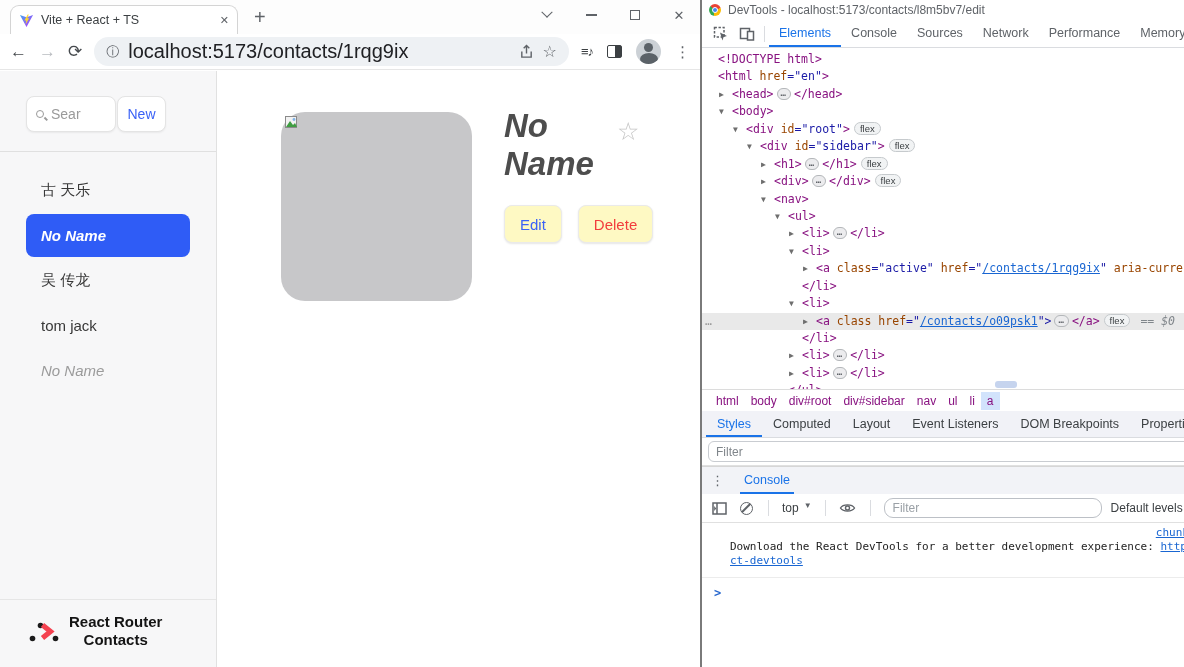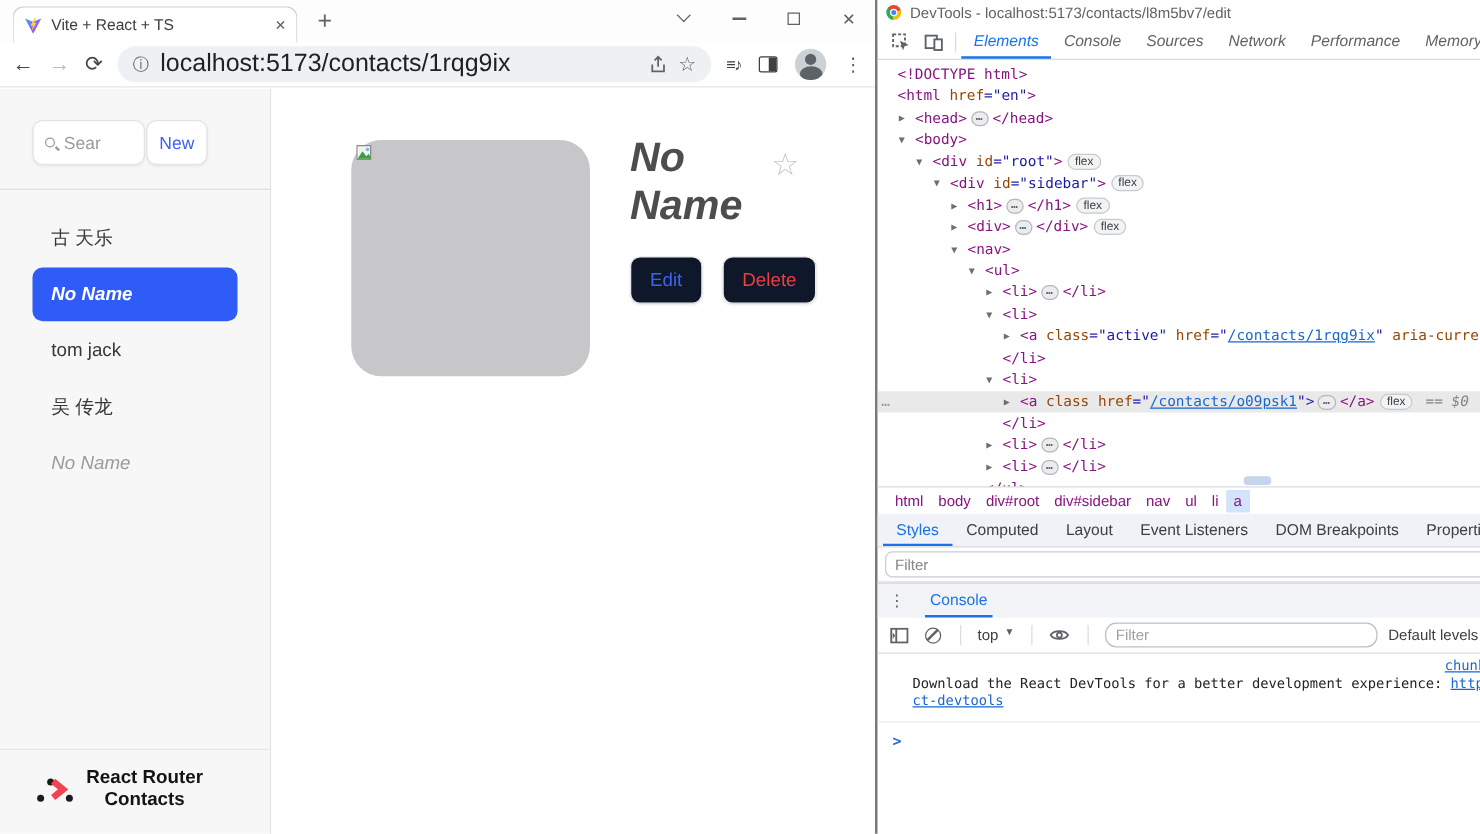--- a/index.html
+++ b/index.html
@@ -65,39 +65,39 @@
     display:flex; align-items:center; gap:9px; font-size:15px; font-weight:700; line-height:1.25; color:#141414;text-align:center; }
 
   .main { flex:1; background:#fff; position:relative; overflow:hidden; }
   .big-avatar { position:absolute; left:64px; top:41px; width:191px; height:189px; background:#c7c7c9;
     border-radius:24px; }
   .broken-img { position:absolute; left:4px; top:4px; }
   .detail-name { position:absolute; left:287px; top:36px; width:135px; font-size:33px; font-weight:700;
     font-style:italic; color:#4d4d4d; line-height:1.16; }
   .fav-star { position:absolute; left:400px; top:46px; font-size:25px; color:#c6c6c6; }
   .detail-btns { position:absolute; left:287px; top:134px; display:flex; gap:16px; }
-  .act-btn { height:38px; padding:0 15px; background:#0f172a; border:1px solid #eaeaea; border-radius:8px;
+  .act-btn { height:38px; padding:0 15px; background:#fef9c3; border:1px solid #eaeaea; border-radius:8px;
     box-shadow:0 1px 2px rgba(0,0,0,.10); font-size:15px; font-weight:500;
     display:flex; align-items:center; }
   .act-btn.edit { color:#3b62f6; }
   .act-btn.delete { color:#f23d3d; }
 
   
   .devtools { position:absolute; left:700px; top:0; width:524px; height:667px; background:#fff;
     border-left:2px solid #7a7a7a; overflow:hidden; }
   .dt-titlebar { height:20px; display:flex; align-items:center; gap:7px; padding-left:7px;
     background:#fff; }
   .chrome-logo { width:12px; height:12px; border-radius:50%; position:relative; flex:none;
     background:conic-gradient(from -50deg,#ea4335 0 120deg,#fbbc05 120deg 240deg,#34a853 240deg 360deg); }
   .chrome-logo i { position:absolute; inset:3px; background:#4285f4; border:1px solid #fff; border-radius:50%; }
   .dt-title { font-size:12px; color:#5f6368; white-space:nowrap; }
   .dt-tabbar { height:28px; display:flex; align-items:center; border-bottom:1px solid #dadce0; padding-left:6px; }
   .dt-tool-ic { width:26px; height:24px; display:flex; align-items:center; justify-content:center; }
   .dt-sep { width:1px; height:16px; background:#dadce0; margin:0 4px; }
-  .dt-tab { font-size:12.5px; color:#5f6368; padding:0 10px; height:27px; line-height:27px; white-space:nowrap;font-style:italic; }
+  .dt-tab { font-size:12.5px; color:#5f6368; padding:0 10px; height:27px; line-height:27px; white-space:nowrap; }
   .dt-tab.active { color:#1a73e8; box-shadow:inset 0 -2px 0 #1a73e8; }
 
   .dt-tree { position:relative; height:341px; overflow:hidden; padding-top:3px;
     font-family:"DejaVu Sans Mono", monospace; font-size:11.5px; color:#303030; }
   .tree-row { position:relative; height:17.45px; line-height:17.45px; white-space:nowrap; }
   .tree-row.sel { background:#e9e9e9; }
   .tr-arrow { position:absolute; top:0; font-size:8px; color:#6e6e6e; }
   .tr-gutter { position:absolute; left:3px; top:0; color:#9a9a9a; letter-spacing:1px; }
   .c-tag { color:#881280; }
   .c-attr { color:#994500; }
@@ -213,22 +213,22 @@
       <div class="search-row">
         <div class="search-box">
           <span class="mag"></span>
           <span class="search-ph">Sear</span>
         </div>
         <div class="new-btn">New</div>
       </div>
       <div class="contact-list" id="contact-list">
           <div class="contact">古 天乐</div>
           <div class="contact active">No Name</div>
+          <div class="contact">吴 传龙</div>
           <div class="contact">tom jack</div>
-          <div class="contact">吴 传龙</div>
           <div class="contact muted">No Name</div>
         </div>
       <div class="brand">
         <svg width="32" height="25" viewBox="0 0 32 25">
           <circle cx="4.5" cy="19.5" r="2.8" fill="#1b1b1b"></circle>
           <circle cx="12.5" cy="6.5" r="2.8" fill="#1b1b1b"></circle>
           <circle cx="27.5" cy="19.5" r="2.8" fill="#1b1b1b"></circle>
           <path d="M14.5 6 L22.5 12.5 L14.5 19" stroke="#f44250" stroke-width="5.2" fill="none" stroke-linejoin="miter"></path>
         </svg>
         <div>

